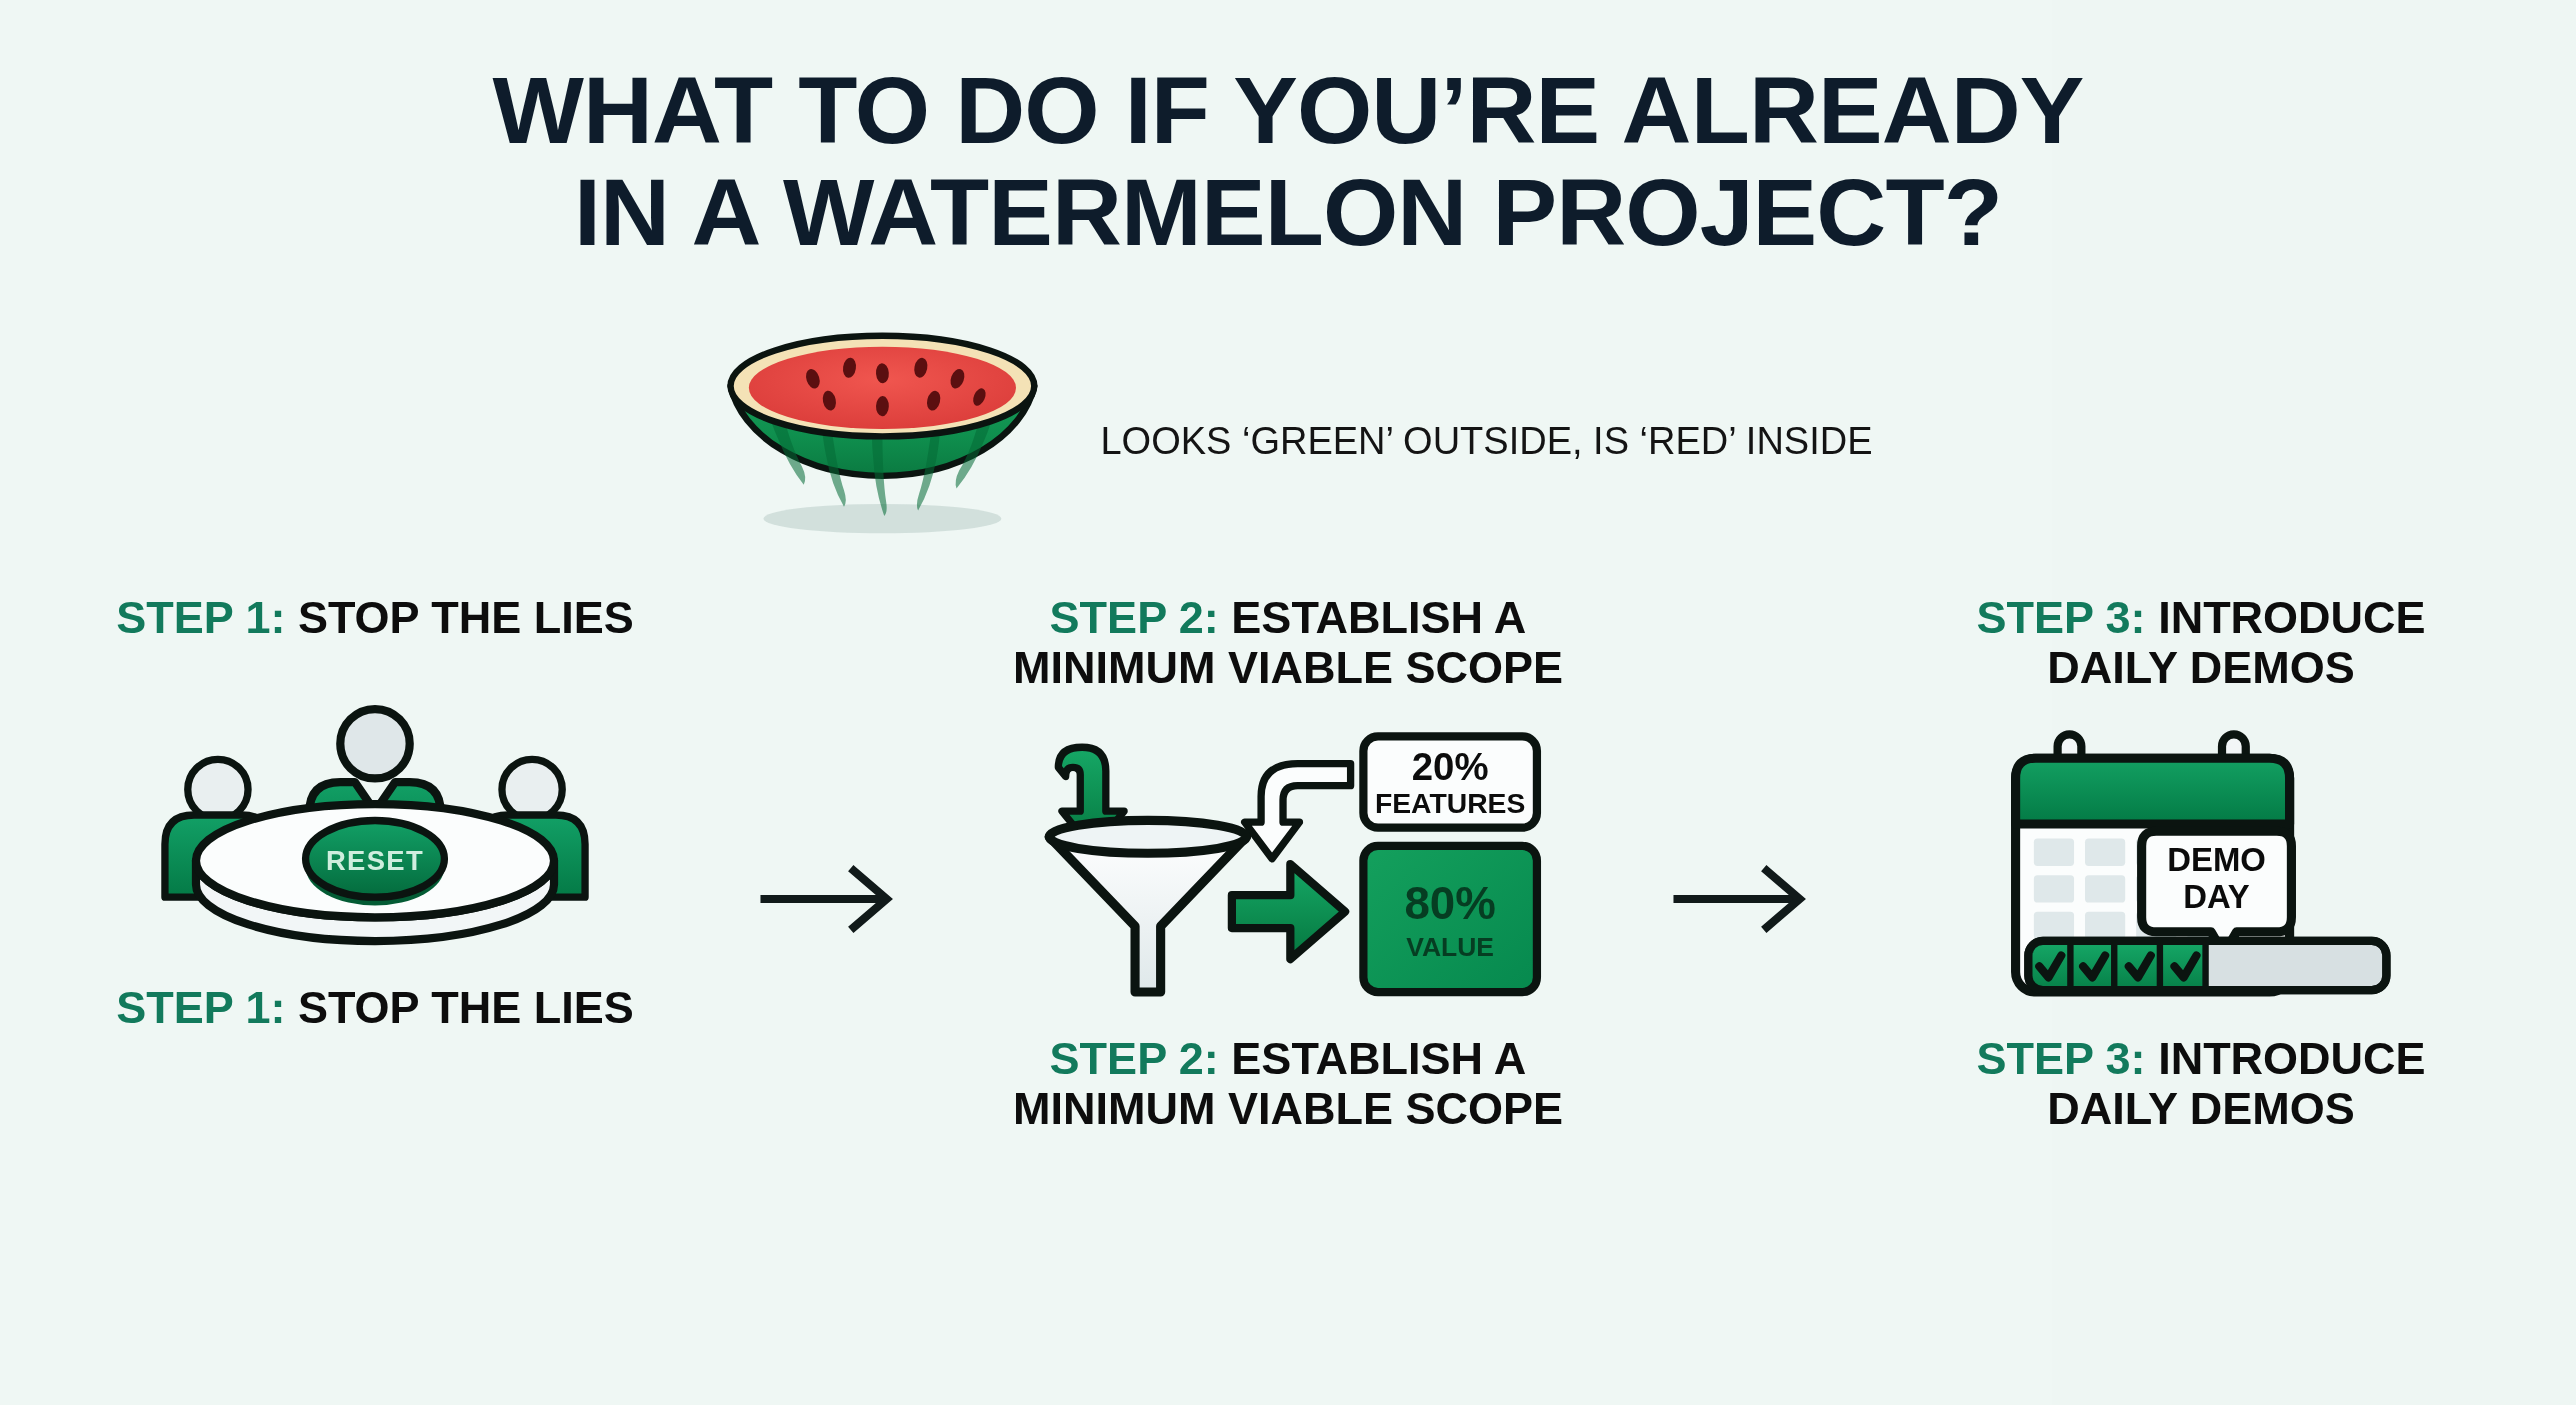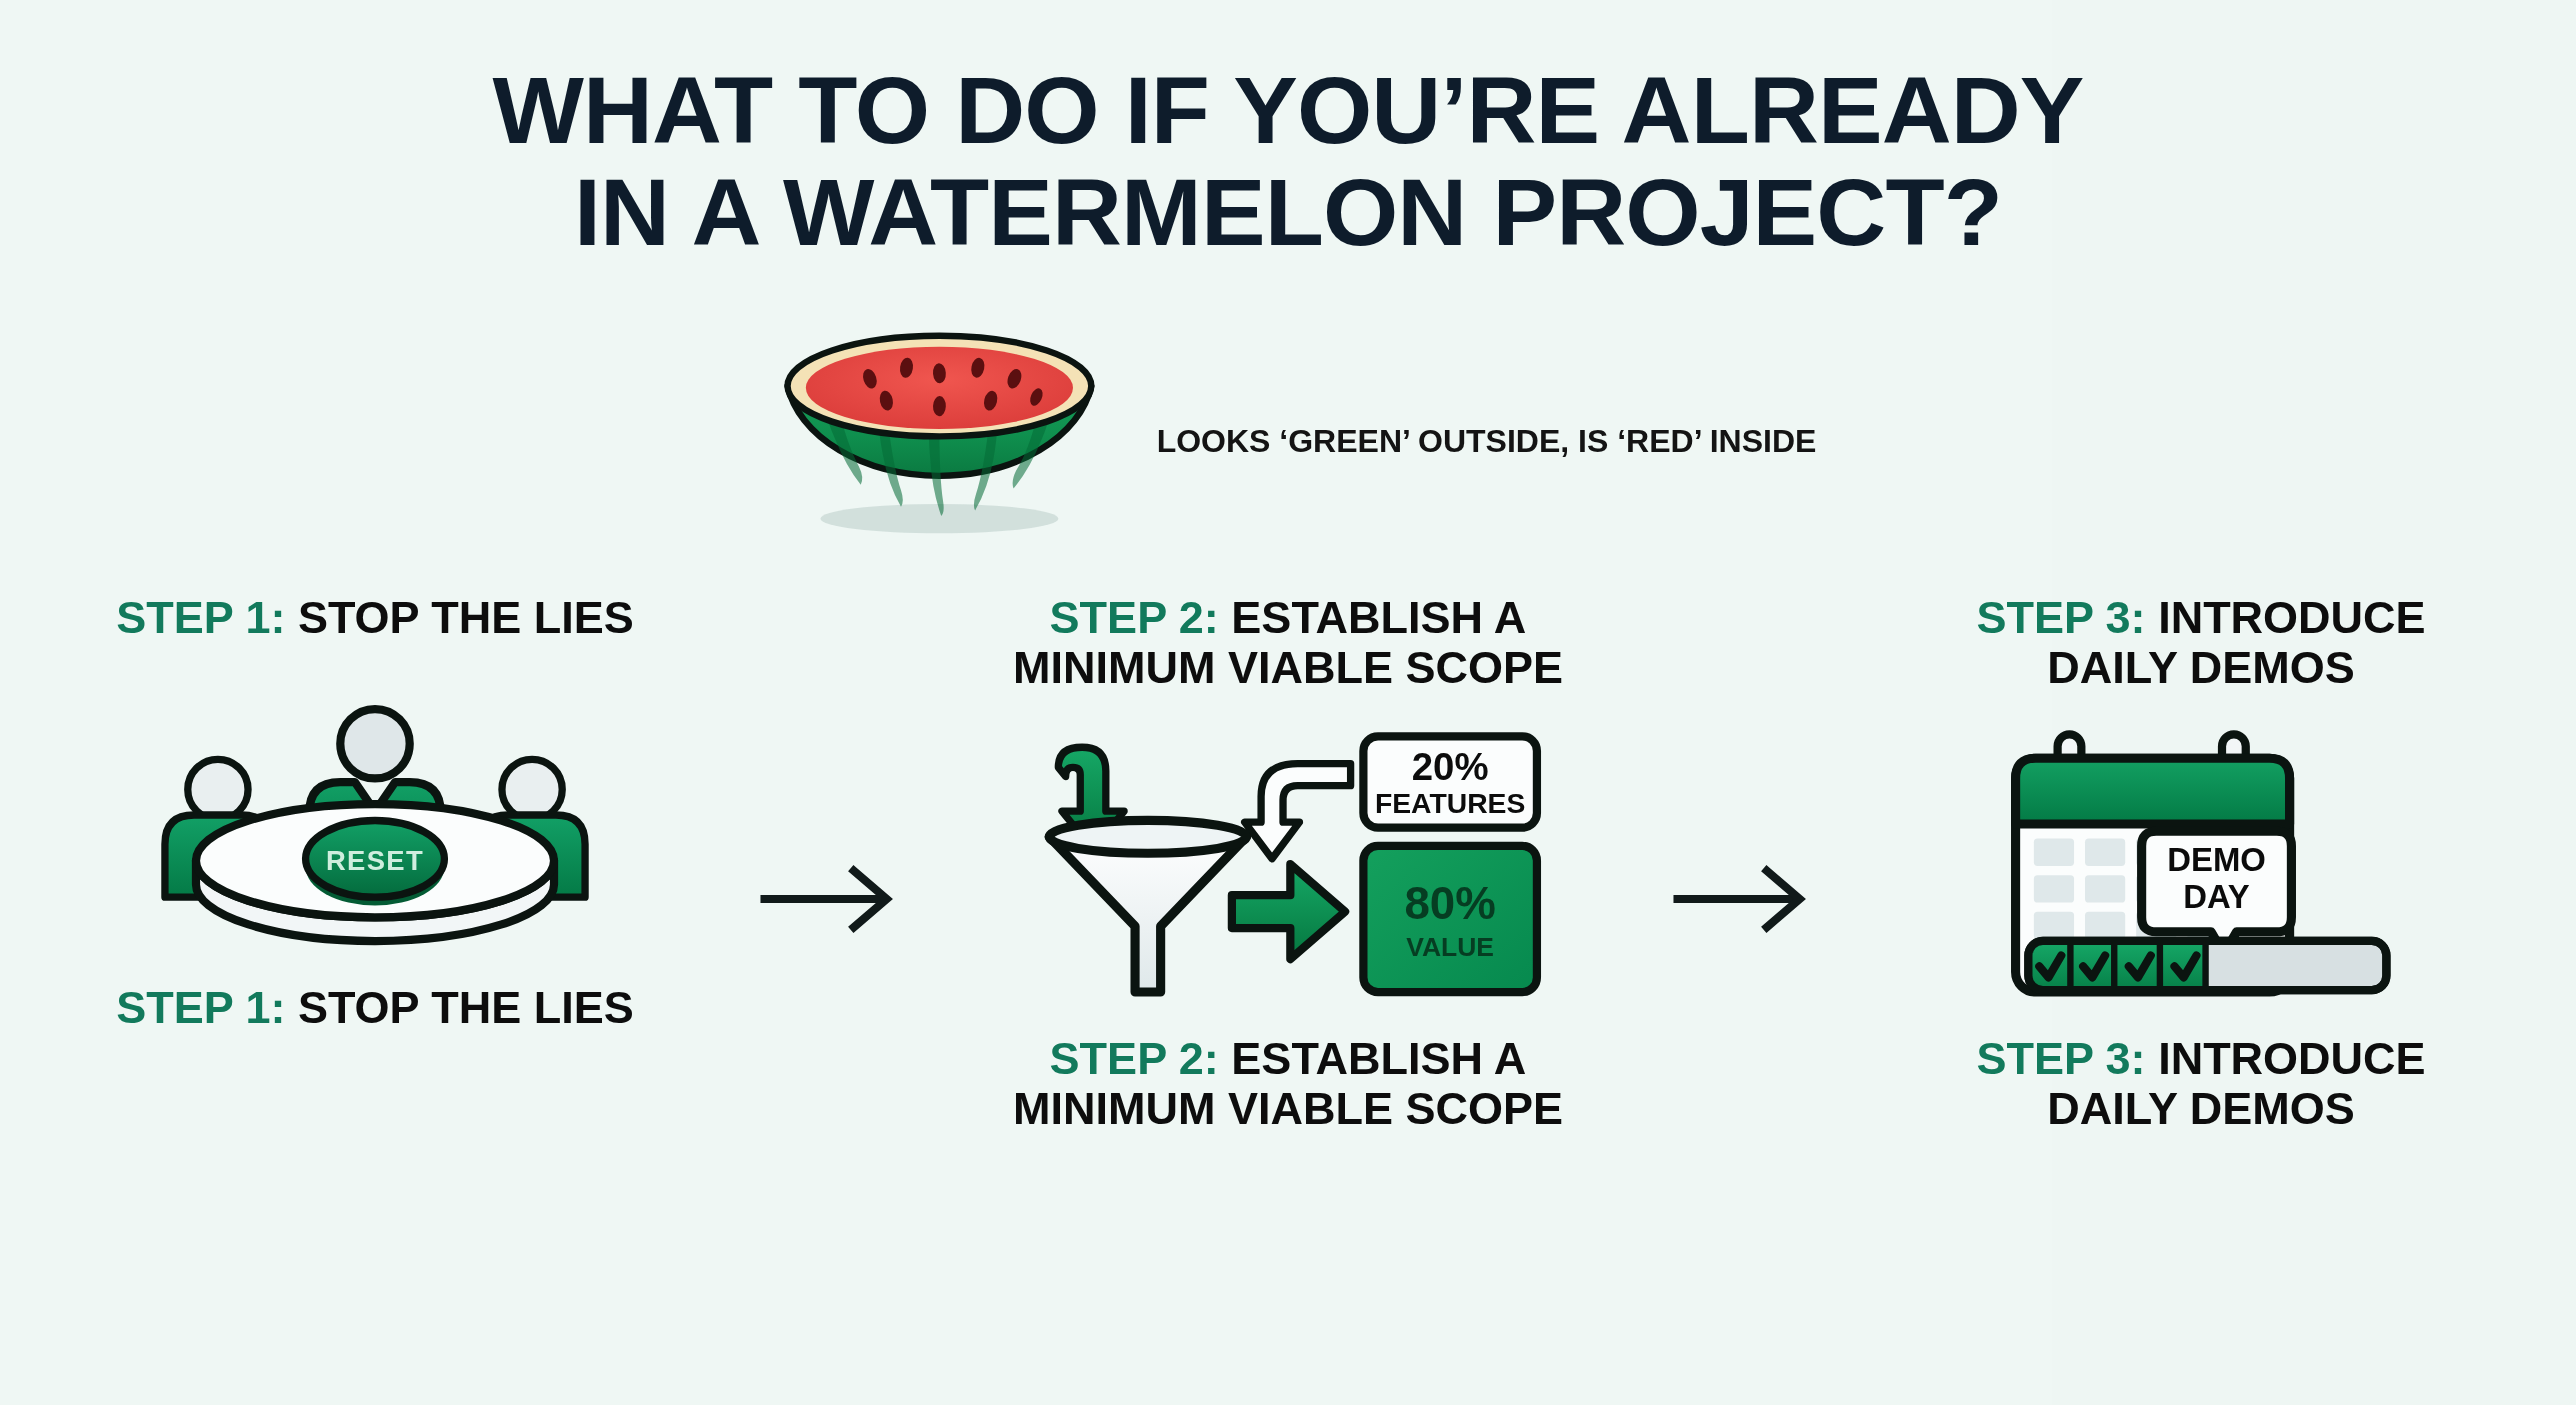--- a/index.html
+++ b/index.html
@@ -61,22 +61,22 @@
   }
   .melon-title {
     font-weight: bold;
     font-size: 44px;
     letter-spacing: 0px;
     color: #101010;
     text-transform: uppercase;
     line-height: 1.15;
   }
   .melon-sub {
-    font-weight: bold;
-    font-size: 32px;
+    font-weight: normal;
+    font-size: 38px;
     color: #141414;
     text-transform: uppercase;
     line-height: 1.2;
     margin-top: 7.3px;
   }
 
   
   .steps {
     position: absolute;
     top: 593px;

